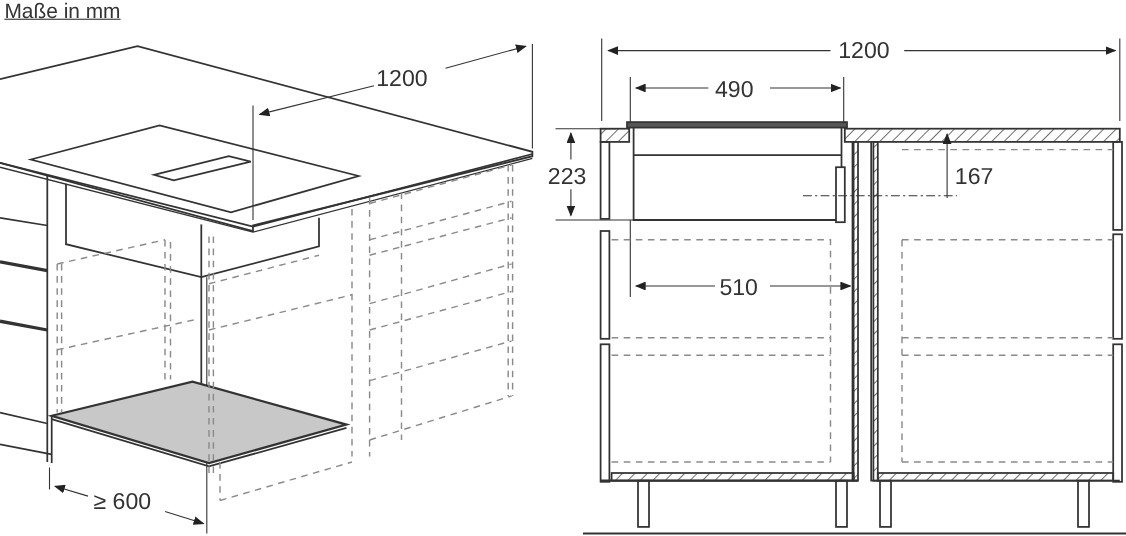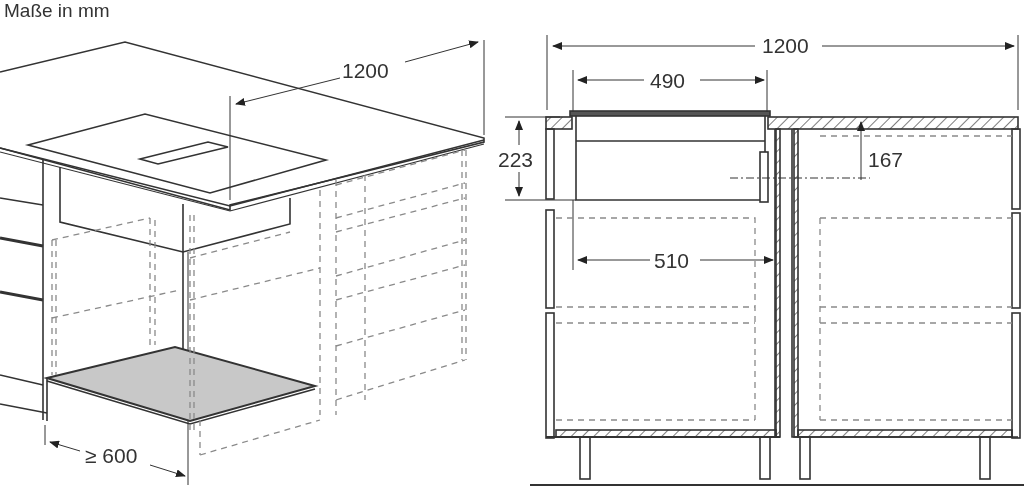--- a/index.html
+++ b/index.html
@@ -1,17 +1,17 @@
 <!DOCTYPE html>
 <html><head>
 <meta charset="utf-8">
 <style>
   html,body{margin:0;padding:0;background:#fff;}
   body{width:1024px;height:487px;position:relative;overflow:hidden;font-family:"Liberation Sans",sans-serif;color:#222;}
-  .title{position:absolute;left:4px;top:0;font-size:19px;color:#333;}
+  .title{position:absolute;left:4px;top:0;font-size:19px;color:#333;text-decoration:underline;}
   svg{position:absolute;left:0;top:0;}
   .dim{font-family:"Liberation Sans",sans-serif;font-size:21px;fill:#333;}
 </style>
 </head>
 <body>
 
 <div class="title">Maße in mm</div>
 
 <svg width="1024" height="487" viewBox="0 0 1024 487">
   <defs>

